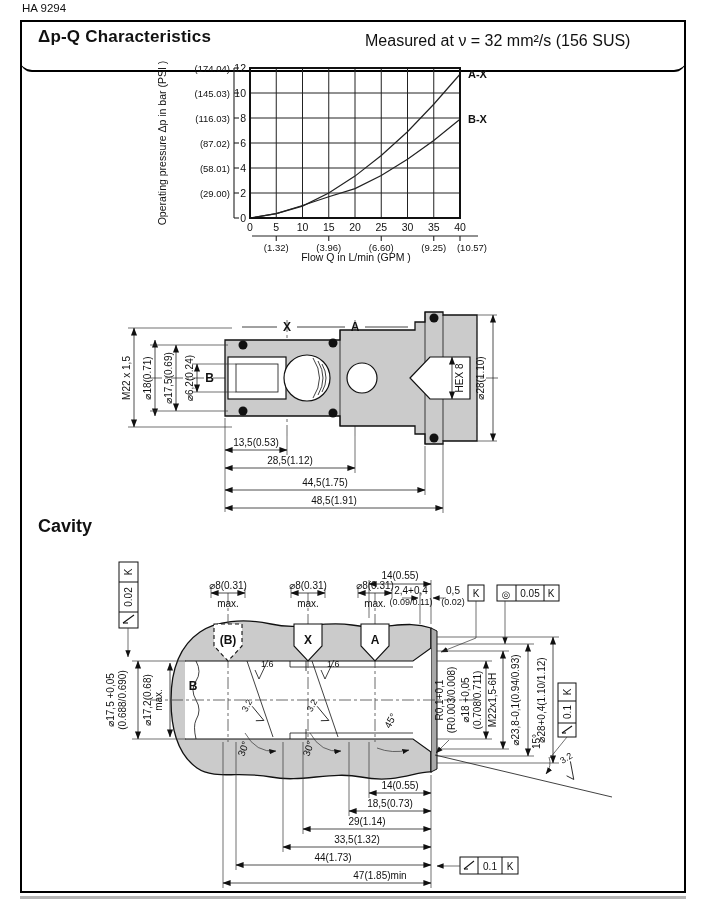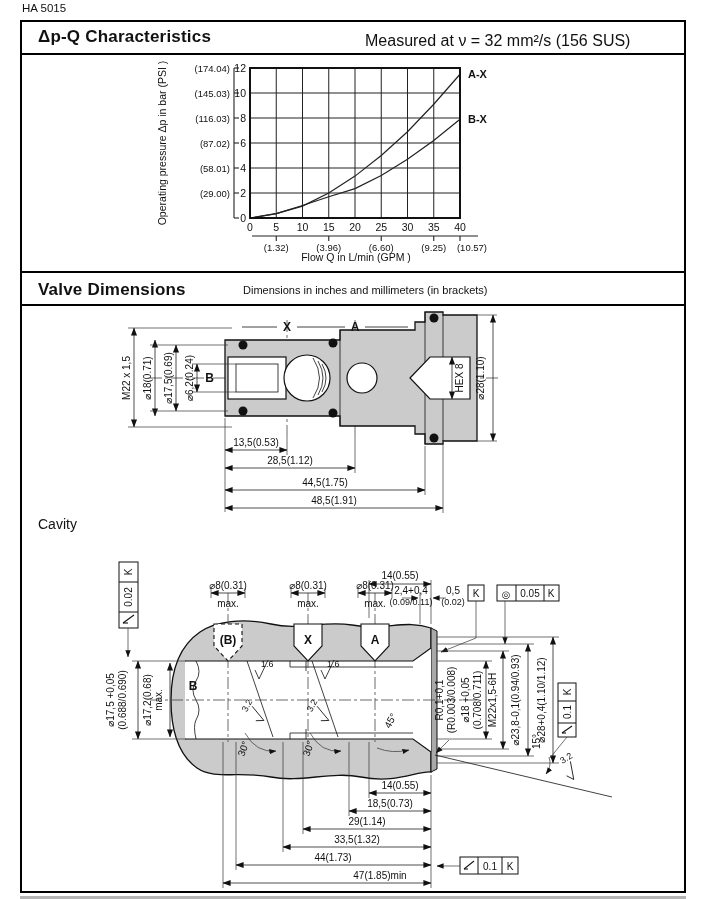--- a/index.html
+++ b/index.html
@@ -2,26 +2,26 @@
 <html><head>
 <meta charset="utf-8">
 <style>
   html,body{margin:0;padding:0;background:#fff;}
   .page{position:relative;width:705px;height:899px;background:#fff;overflow:hidden;
         font-family:"Liberation Sans","DejaVu Sans",sans-serif;color:#111;}
   .abs{position:absolute;}
   .doc-number{left:22px;top:2px;font-size:11.5px;}
   .outer-box{left:20px;top:20px;width:666px;height:873px;border:2px solid #000;box-sizing:border-box;}
   .bar{left:20px;width:666px;box-sizing:border-box;}
-  .bar1{top:20px;height:35px;border-bottom:2px solid #000;}
+  .bar1{top:20px;height:52px;border-bottom:2px solid #000;border-radius:12px;}
   .bar2{top:271px;height:35px;border-top:2px solid #000;border-bottom:2px solid #000;}
   .bar-title{position:absolute;left:18px;top:7px;font-size:17px;font-weight:bold;letter-spacing:.2px;}
   .bar-sub1{position:absolute;left:345px;top:12px;font-size:16px;}
   .bar-sub2{position:absolute;left:223px;top:11px;font-size:11px;}
-  .cavity-title{left:38px;top:516px;font-size:14px;font-weight:normal;}
+  .cavity-title{left:38px;top:516px;font-size:18px;font-weight:bold;}
   .bottom-strip{left:20px;top:896px;width:666px;height:3px;background:#b5b5b5;}
   svg{position:absolute;left:0;}
   svg text{font-family:"Liberation Sans","DejaVu Sans",sans-serif;fill:#111;}
   .lbl{font-size:10px;}
   .slbl{font-size:9px;}
   .blbl{font-size:12px;font-weight:bold;}
   .tick{font-size:10.5px;}
   .ticksec{font-size:9.5px;}
   .legend{font-size:11px;font-weight:bold;}
   .grid{stroke:#222;stroke-width:1;}
@@ -42,21 +42,21 @@
   .ext{stroke:#333;stroke-width:0.7;fill:none;}
   .dim{stroke:#222;stroke-width:0.8;fill:none;}
   .fcf{fill:#fff;stroke:#111;stroke-width:1;}
   .fcfline{stroke:#111;stroke-width:1;}
 </style>
 </head>
 <body>
 
 <div class="page">
 
-  <div class="abs doc-number">HA 5015</div>
+  <div class="abs doc-number">HA 9294</div>
   <div class="abs outer-box"></div>
 
   <div class="abs bar bar1">
     <span class="bar-title">Δp-Q Characteristics</span>
     <span class="bar-sub1">Measured at ν = 32 mm²/s (156 SUS)</span>
   </div>
 
   <svg id="chart-svg" style="top:56px" width="705" height="214" viewBox="0 56 705 214">
     <g id="chart-gen">
         <text x="250" y="231" class="tick" text-anchor="middle">0</text>
@@ -115,24 +115,20 @@
         <polyline points="250,218 276.25,213.625 302.5,205.5 328.75,196.75 355,188.625 381.25,175.5 407.5,159.25 433.75,140.5 460,119.25" class="curve"></polyline>
         <text x="468" y="123.25" class="legend">B-X</text>
       </g>
     <rect x="250" y="68" width="210" height="150" class="plotborder"></rect>
     <line x1="234" y1="68" x2="234" y2="218" class="axis"></line>
     <line x1="252" y1="236" x2="478" y2="236" class="axis"></line>
     <text transform="translate(166 143) rotate(-90)" text-anchor="middle" class="tick">Operating pressure Δp in bar (PSI )</text>
     <text x="356" y="261" text-anchor="middle" class="tick">Flow Q in L/min (GPM )</text>
   </svg>
 
-  <div class="abs bar bar2">
-    <span class="bar-title">Valve Dimensions</span>
-    <span class="bar-sub2">Dimensions in inches and millimeters (in brackets)</span>
-  </div>
 
   <svg style="top:300px" width="705" height="215" viewBox="0 300 705 215">
     <defs>
       <marker id="ahv" viewBox="0 0 10 10" refX="9.5" refY="5" markerWidth="10" markerHeight="10" orient="auto-start-reverse">
         <path d="M0,1.2 L10,5 L0,8.8 Z" fill="#111"></path>
       </marker>
     </defs>
 
     <g>
       <line x1="150" y1="378" x2="500" y2="378" class="cl"></line>

